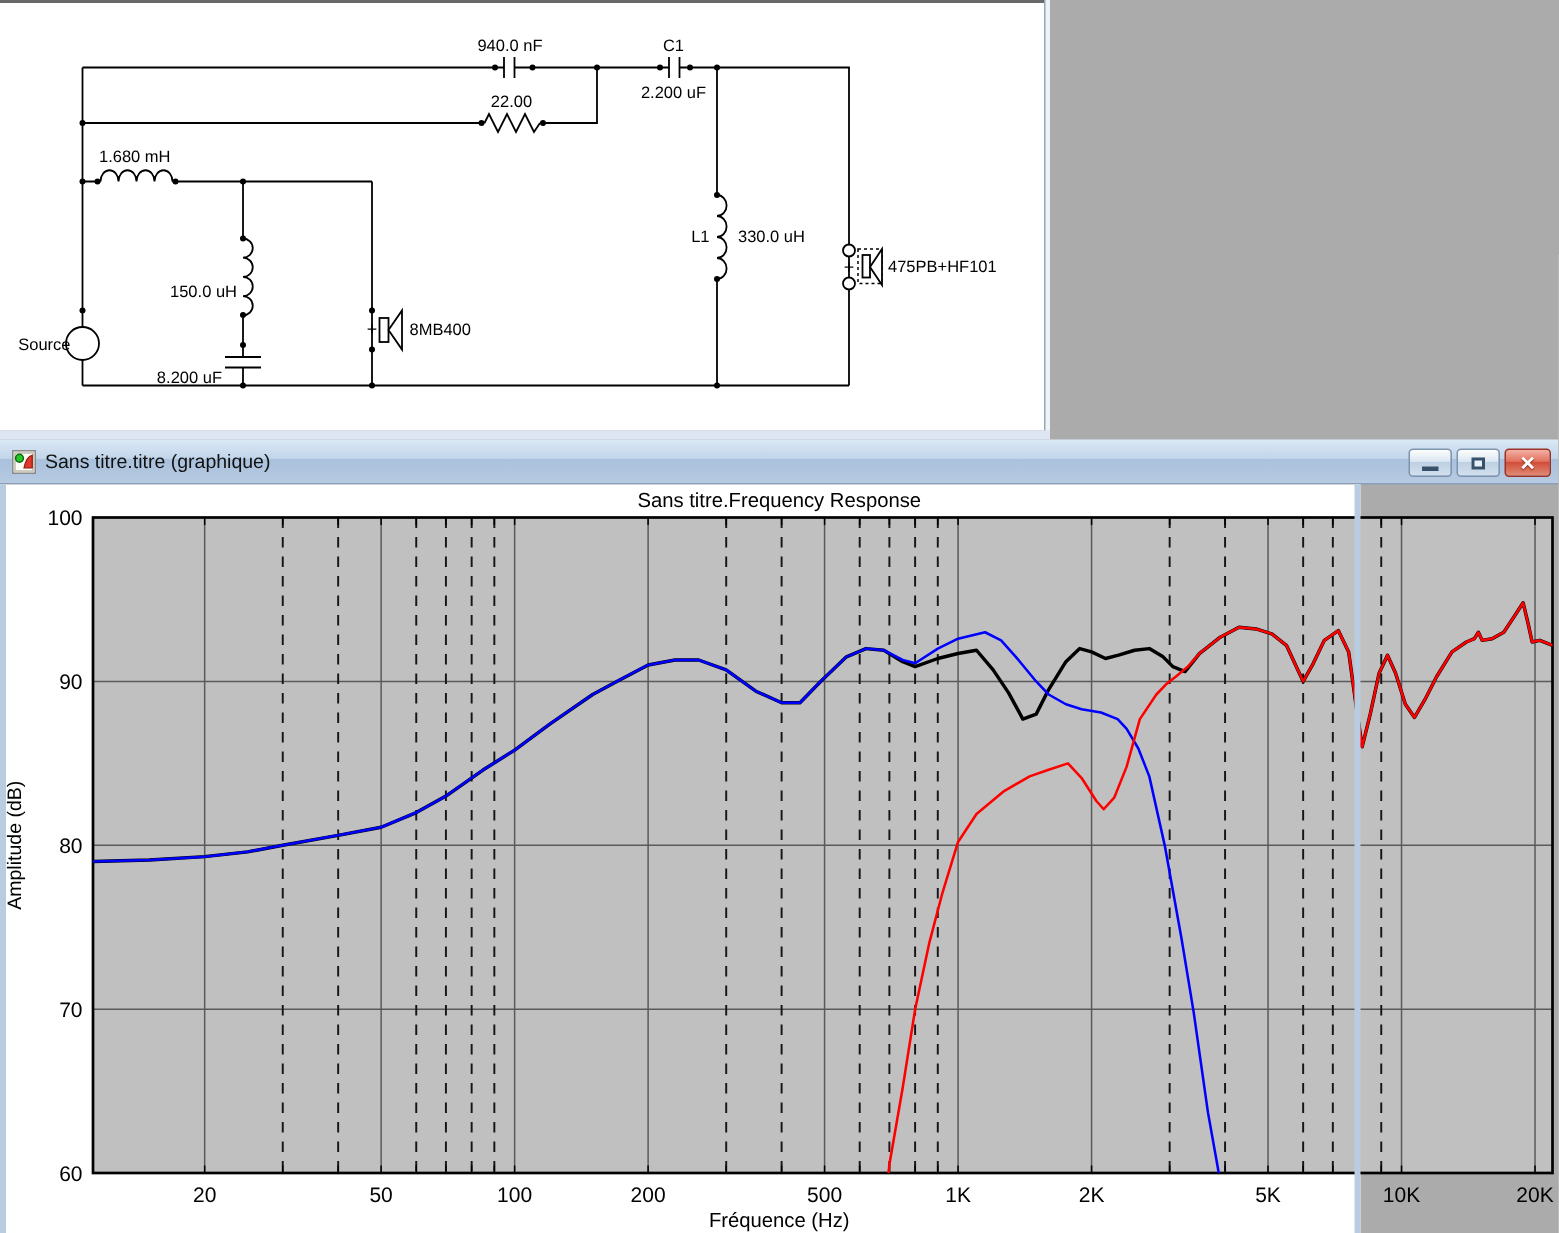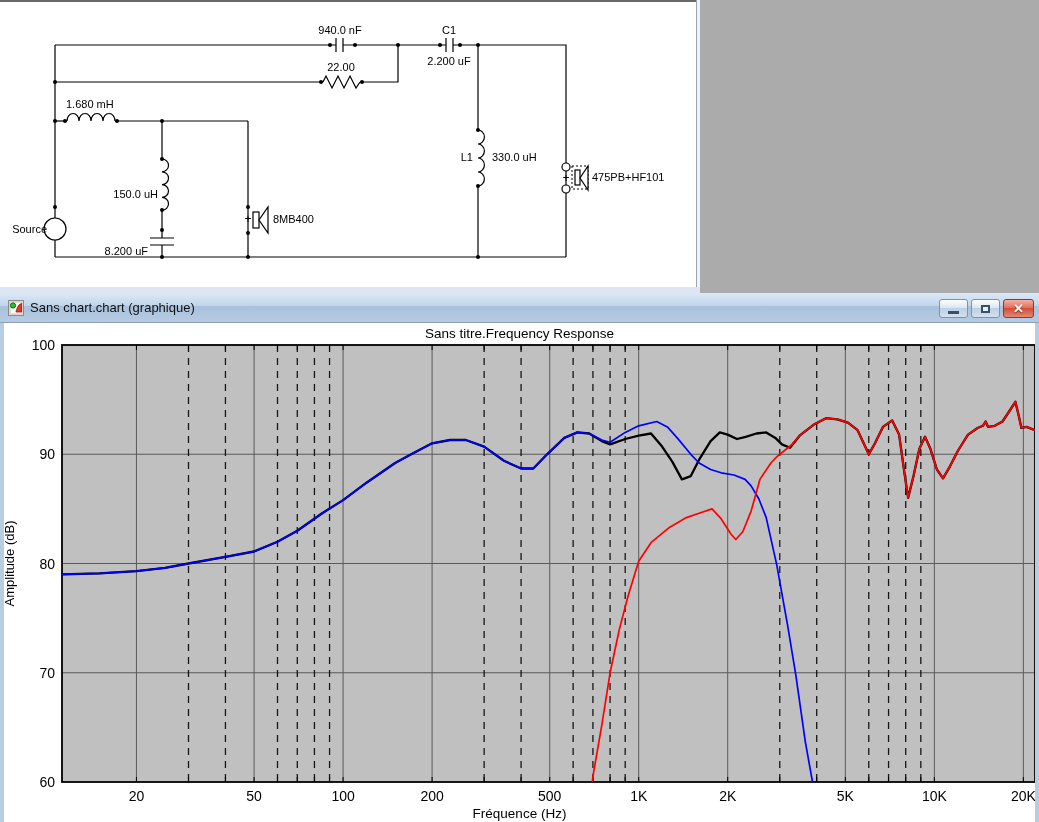--- a/index.html
+++ b/index.html
@@ -21,21 +21,21 @@
   #chart-title-text{font-size:13px;color:#111;margin-left:6px;white-space:nowrap;}
   .win-btns{position:absolute;right:5px;top:6px;display:flex;gap:3px;}
   .win-btn{width:29px;height:19px;border:1px solid #7d94ad;border-radius:3px;
     background:linear-gradient(#fdfdfd,#dbe6f1 45%,#bccfe2 46%,#d3e0ee);
     display:flex;align-items:center;justify-content:center;cursor:pointer;box-sizing:border-box;}
   .win-btn.close{width:31px;border-color:#9a3326;
     background:linear-gradient(#f3b0a5,#e2705c 45%,#d14a34 46%,#e08a76);}
   .glyph-min{width:11px;height:3px;background:#38516b;margin-top:7px;}
   .glyph-restore{width:9px;height:8px;border:2px solid #38516b;box-sizing:border-box;background:#e8f0f8;}
   .glyph-close{color:#fff;font-weight:bold;font-size:13px;line-height:1;text-shadow:0 1px 1px #7c2417;}
-  #chart-content{position:absolute;left:0;top:30px;width:1039px;height:499px;background:#fff;}
+  #chart-content{position:absolute;left:0;top:30px;width:907px;height:499px;background:#fff;}
   #chart-content .side-border{position:absolute;top:0;width:4px;height:499px;background:#b9cde1;}
 </style>
 </head>
 <body>
 
 <div id="screen">
 
   <div id="schematic-window">
     <svg width="700" height="285" viewBox="0 0 700 285">
       <g stroke="#000" stroke-width="1.2" fill="none">
@@ -132,21 +132,21 @@
   <div id="desktop-gray"></div>
 
   <div id="chart-window">
     <div id="chart-titlebar">
       <svg width="16" height="16" style="margin-left:8px">
         <rect x="0.5" y="0.5" width="15" height="15" fill="#f4f2ea" stroke="#8a8a8a"></rect>
         <rect x="2" y="2" width="12" height="12" fill="#fdfdf6" stroke="#c0beb2" stroke-width="1"></rect>
         <circle cx="5" cy="5.5" r="2.6" fill="#28c52c" stroke="#0a6b0d"></circle>
         <path d="M8,12 C9,7 11,4 13.5,3.5 L13.5,12 Z" fill="#e0392b" stroke="#8c1d12" stroke-width="0.8"></path>
       </svg>
-      <span id="chart-title-text">Sans chart.chart (graphique)</span>
+      <span id="chart-title-text">Sans titre.titre (graphique)</span>
       <div class="win-btns">
         <div class="win-btn" title="minimize">
             <div class="glyph-min"></div>
           </div>
         <div class="win-btn" title="restore">
             <div class="glyph-restore"></div>
           </div>
         <div class="win-btn close" title="close">
             <span class="glyph-close">✕</span>
           </div>

